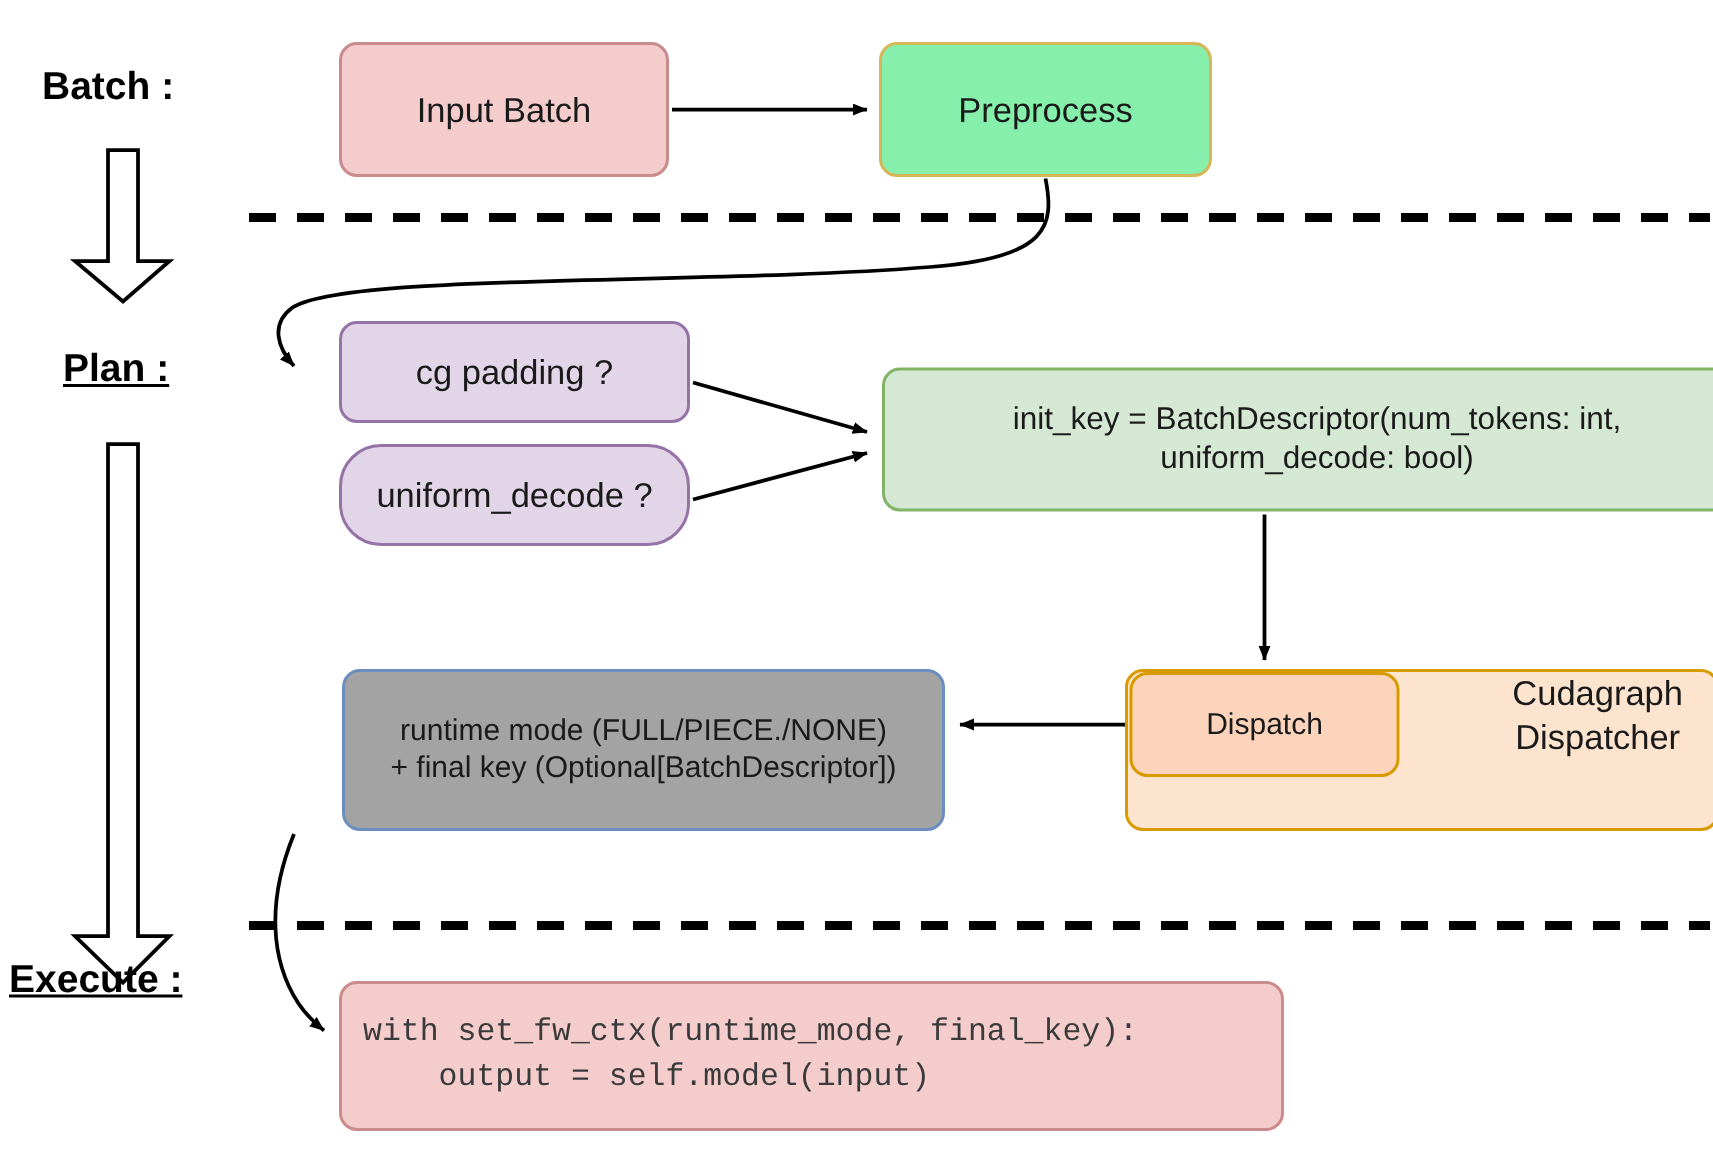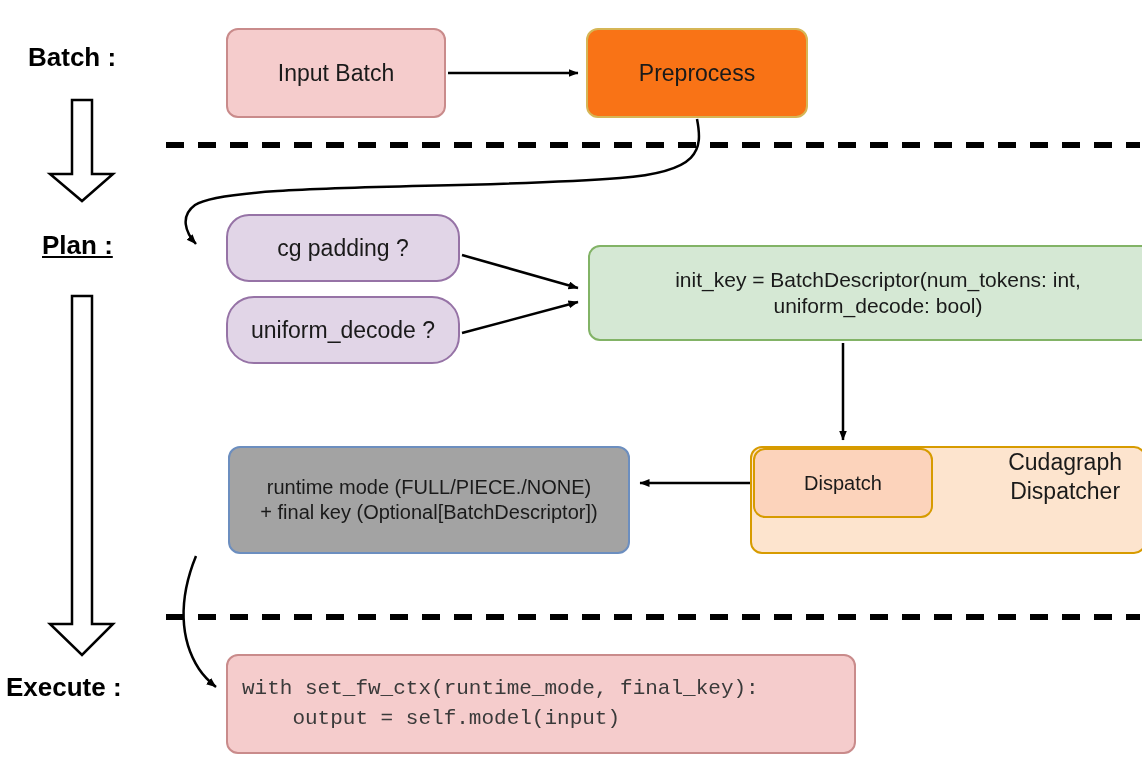--- a/index.html
+++ b/index.html
@@ -54,32 +54,32 @@
     text-align: left;
     justify-content: flex-start;
     align-items: center;
     padding-left: 14px;
     color: #3a3a3a;
     white-space: pre;
     line-height: 1.45;
   }
   .n-input-batch   { left:226px; top:28px;  width:220px; height:90px;  font-size:23px; }
   .n-preprocess    { left:586px; top:28px;  width:222px; height:90px;  font-size:23px; }
-  .n-cg-padding    { left:226px; top:214px; width:234px; height:68px;  font-size:23px;border-radius:23px; }
+  .n-cg-padding    { left:226px; top:214px; width:234px; height:68px;  font-size:23px; }
   .n-uniform       { left:226px; top:296px; width:234px; height:68px;  font-size:23px; }
   .n-init-key      { left:588px; top:245px; width:580px; height:96px;  font-size:21px; }
   .n-runtime       { left:228px; top:446px; width:402px; height:108px; font-size:20px; }
   .n-dispatcher    { left:750px; top:446px; width:396px; height:108px; font-size:23px;
                      align-items:flex-start; justify-content:flex-end; padding-right:22px;
                      }
   .n-dispatch      { left:753px; top:448px; width:180px; height:70px;  font-size:20px; }
   .n-code          { left:226px; top:654px; width:630px; height:100px; }
   .lbl-input   { left:28px;  top:42px;  }
   .lbl-plan    { left:42px;  top:230px;text-decoration:underline; }
-  .lbl-execute { left:6px;   top:672px; }
+  .lbl-execute { left:6px;   top:637px;text-decoration:underline; }
 </style>
 </head>
 <body>
 
 <div id="stage">
 
   <svg class="layer" viewBox="0 0 1142 770">
     <defs>
       <marker id="ah" markerWidth="12" markerHeight="12" refX="9.5" refY="4" orient="auto" markerUnits="userSpaceOnUse">
         <path d="M0,0 L10,4 L0,8 z" fill="#000000"></path>
@@ -108,21 +108,21 @@
 
     <path d="M196,556 C178,600 180,640 199,669 C205,678 211,683 216,687" fill="none" stroke="#000000" stroke-width="2.5" marker-end="url(#ah)"></path>
   </svg>
 
   <div class="stage-label lbl-input">Batch :</div>
   <div class="stage-label lbl-plan">Plan :</div>
   <div class="stage-label lbl-execute">Execute :</div>
 
   <div class="node n-input-batch" style="background: rgb(245, 204, 204); border-color: rgb(201, 139, 139);">Input Batch</div>
 
-  <div class="node n-preprocess" style="background: #f97316; border-color: rgb(214, 182, 86);">Preprocess</div>
+  <div class="node n-preprocess" style="background: #86efac; border-color: rgb(214, 182, 86);">Preprocess</div>
 
   <div class="node n-cg-padding" style="background: rgb(225, 213, 231); border-color: rgb(150, 115, 166);">cg padding ?</div>
 
   <div class="node n-uniform" style="background: rgb(225, 213, 231); border-color: rgb(150, 115, 166); border-radius: 28px;">uniform_decode ?</div>
 
   <div class="node n-init-key" style="background: rgb(213, 232, 212); border-color: rgb(130, 179, 102);">init_key = BatchDescriptor(num_tokens: int,
 uniform_decode: bool)</div>
 
   <div class="node n-runtime" style="background: #a3a3a3; border-color: rgb(108, 142, 191);">runtime mode (FULL/PIECE./NONE)
 + final key (Optional[BatchDescriptor])</div>

